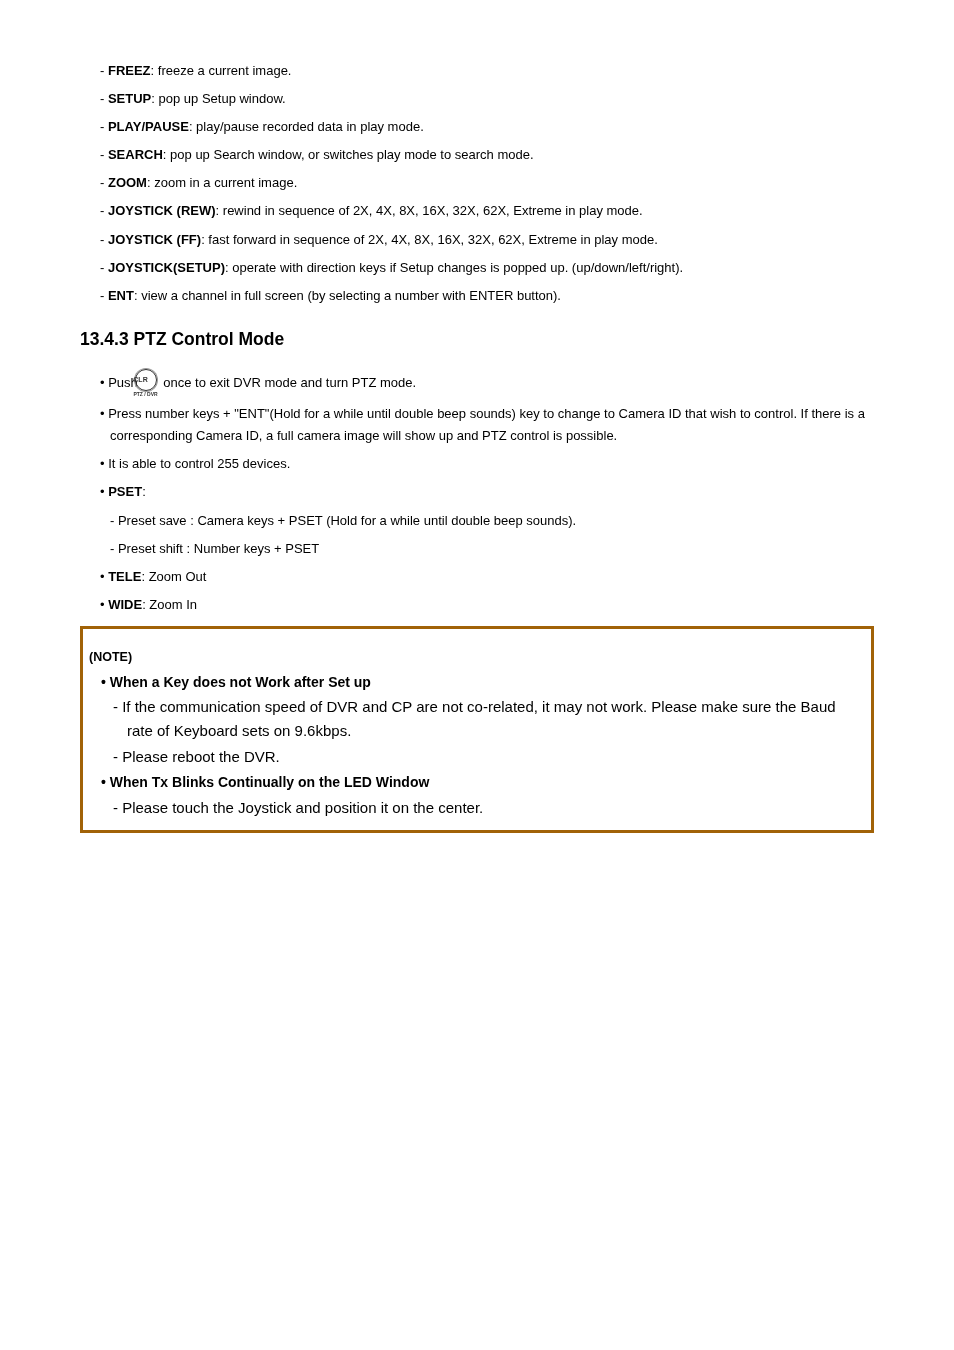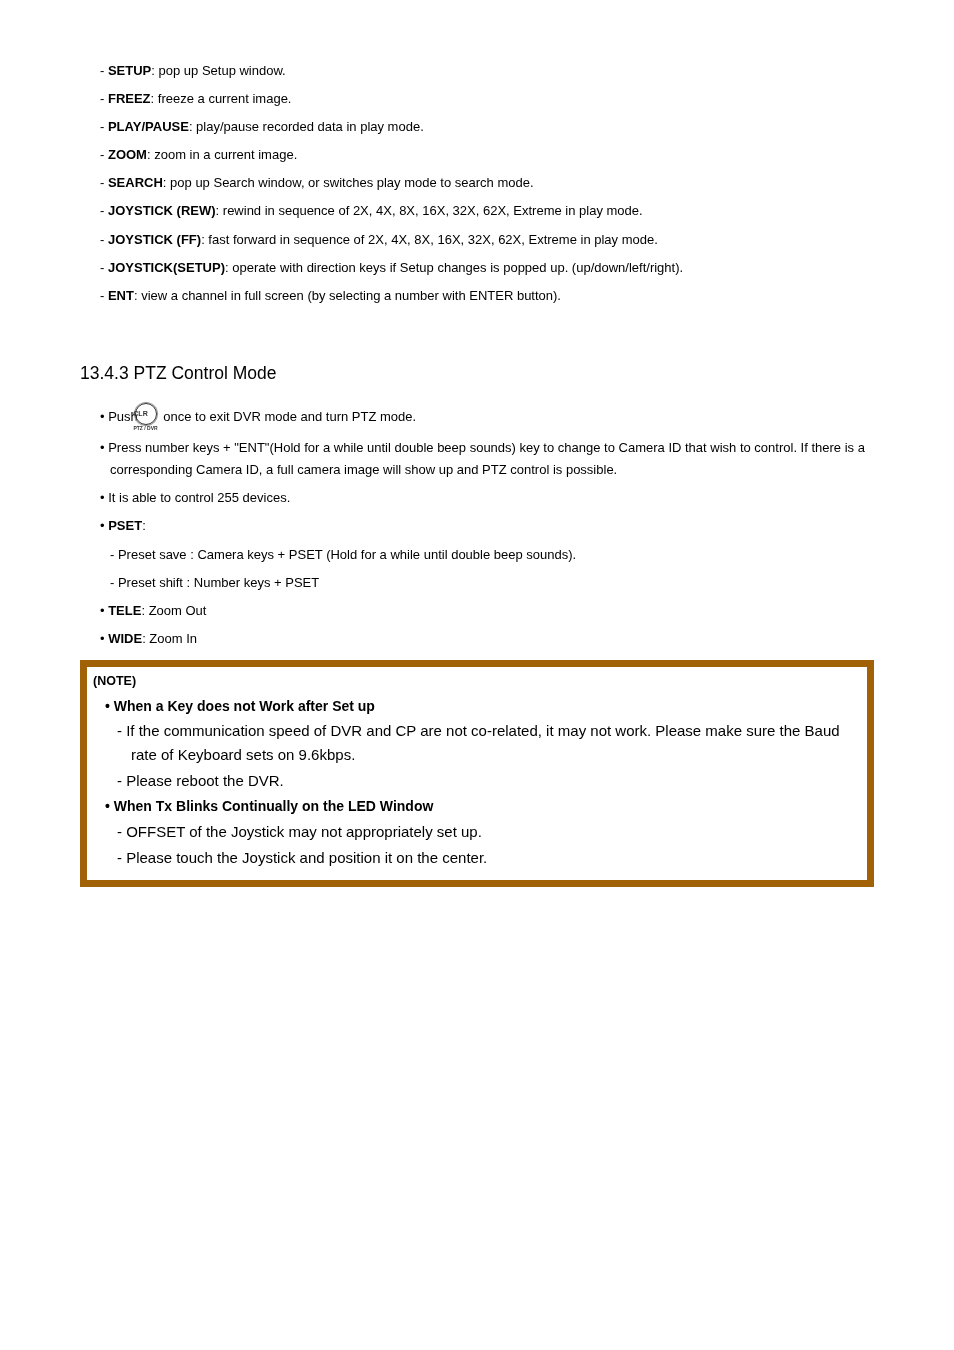--- a/index.html
+++ b/index.html
@@ -29,22 +29,22 @@
       padding-left: 10px;
       text-indent: -10px;
     }
     .sub-line {
       margin-bottom: 6px;
       padding-left: 24px;
       text-indent: -14px;
     }
     .section-heading {
       font-size: 17.5px;
-      font-weight: normal;
-      margin-top: 52px;
+      font-weight: bold;
+      margin-top: 18px;
       margin-bottom: 14px;
       margin-left: -20px;
     }
     .bold-key {
       font-weight: bold;
     }
     .icon-wrap {
       display: inline-block;
       vertical-align: middle;
       text-align: center;
@@ -65,23 +65,23 @@
     }
     .icon-sub {
       display: block;
       font-size: 5px;
       font-weight: bold;
       color: #333;
       margin-top: 1px;
       line-height: 1;
     }
     .note-box {
-      border: 7px solid #a16207;
+      border: 3px solid #a16207;
       margin-top: 10px;
-      padding: 4px 6px 8px 6px;
+      padding: 18px 6px 8px 6px;
       line-height: 1.6;
       margin-left: -20px;
     }
     .note-title {
       font-weight: bold;
       font-size: 12.5px;
       margin-bottom: 4px;
     }
     .note-bullet {
       font-weight: bold;
@@ -98,25 +98,25 @@
       padding-left: 14px;
       text-indent: -14px;
       font-weight: normal;
     }
   </style>
 </head>
 <body>
 
 <div class="indented-body">
 
+  <div class="item-line">- <span class="bold-key">FREEZ</span><span>: freeze a current image.</span></div>
   <div class="item-line">- <span class="bold-key">SETUP</span><span>: pop up Setup window.</span></div>
-  <div class="item-line">- <span class="bold-key">FREEZ</span><span>: freeze a current image.</span></div>
   <div class="item-line">- <span class="bold-key">PLAY/PAUSE</span><span>: play/pause recorded data in play mode.</span></div>
+  <div class="item-line">- <span class="bold-key">SEARCH</span><span>: pop up Search window, or switches play mode to search mode.</span></div>
   <div class="item-line">- <span class="bold-key">ZOOM</span><span>: zoom in a current image.</span></div>
-  <div class="item-line">- <span class="bold-key">SEARCH</span><span>: pop up Search window, or switches play mode to search mode.</span></div>
   <div class="item-line">- <span class="bold-key">JOYSTICK (REW)</span><span>: rewind in sequence of 2X, 4X, 8X, 16X, 32X, 62X, Extreme in play mode.</span></div>
   <div class="item-line">- <span class="bold-key">JOYSTICK (FF)</span><span>: fast forward in sequence of 2X, 4X, 8X, 16X, 32X, 62X, Extreme in play mode.</span></div>
   <div class="item-line">- <span class="bold-key">JOYSTICK(SETUP)</span><span>: operate with direction keys if Setup changes is popped up. (up/down/left/right).</span></div>
   <div class="item-line">- <span class="bold-key">ENT</span><span>: view a channel in full screen (by selecting a number with ENTER button).</span></div>
 
   <h2 class="section-heading">13.4.3  PTZ Control Mode</h2>
 
   <div class="bullet-line" style="line-height:2.2;">
     • <span>Push</span>
     <span class="icon-wrap">
@@ -137,16 +137,15 @@
   <div class="bullet-line">• <span class="bold-key">WIDE</span><span>: Zoom In</span></div>
 
   <div class="note-box">
     <div class="note-title">(NOTE)</div>
 
     <div class="note-bullet">• <span>When a Key does not Work after Set up</span></div>
     <div class="note-sub">- <span>If the communication speed of DVR and CP are not co-related, it may not work. Please make sure the Baud rate of Keyboard sets on 9.6kbps.</span></div>
     <div class="note-sub">- <span>Please reboot the DVR.</span></div>
 
     <div class="note-bullet">• <span>When Tx Blinks Continually on the LED Window</span></div>
-    <div class="note-sub">- <span>OFFSET of the Joystick may not appropriately set up.</span></div>
     <div class="note-sub">- <span>Please touch the Joystick and position it on the center.</span></div>
   </div>
 </div>
 
 </body></html>

